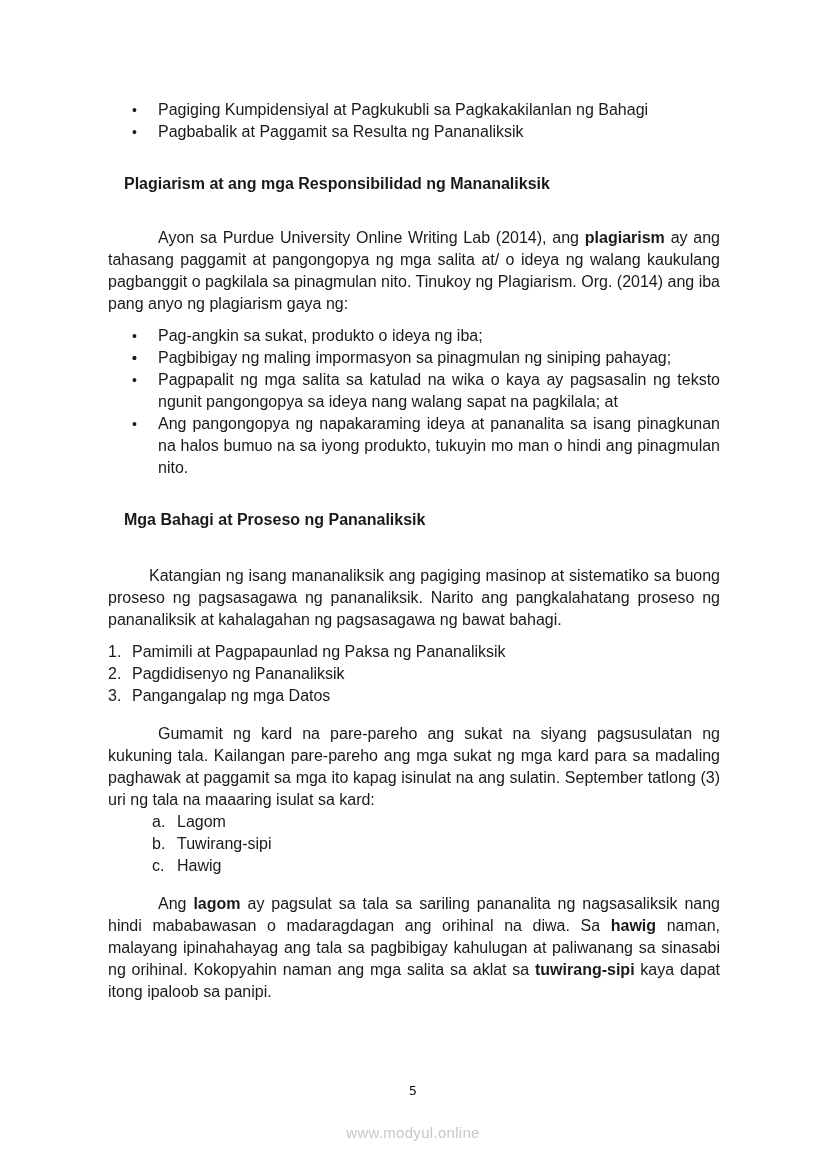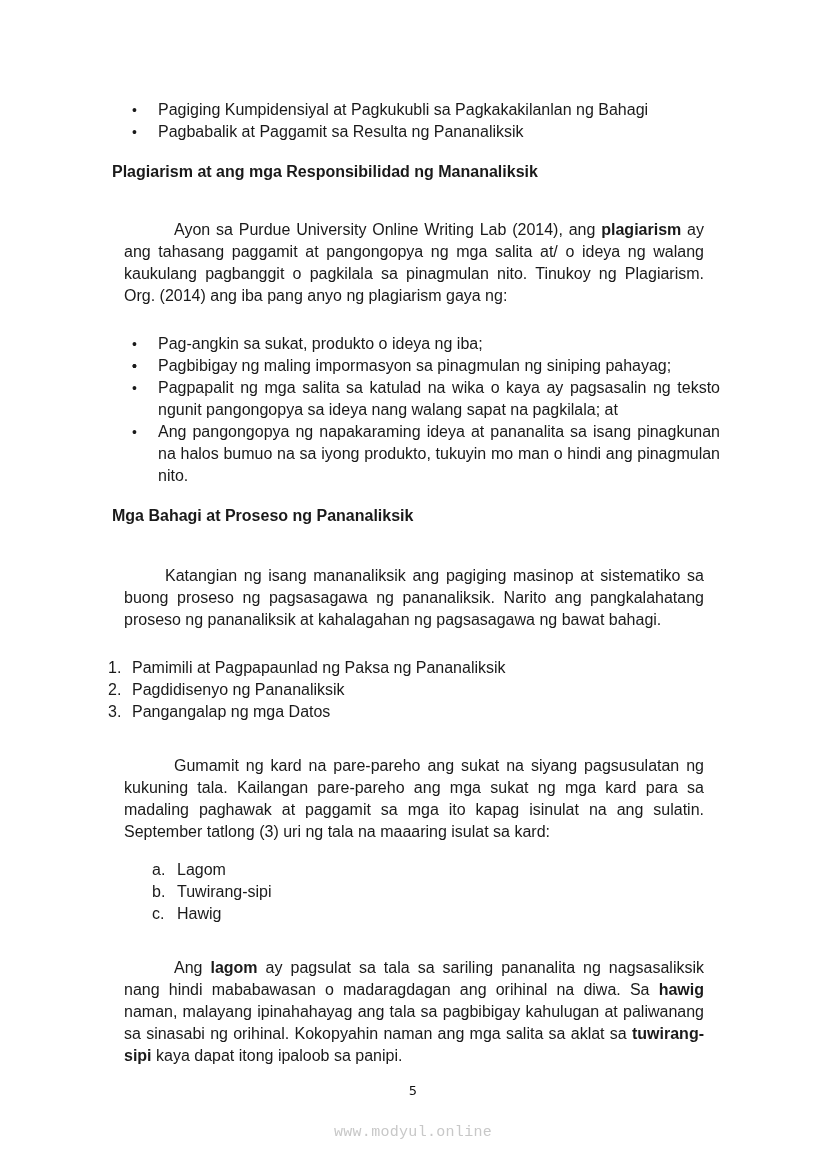--- a/index.html
+++ b/index.html
@@ -38,24 +38,24 @@
     }
     .bullets li .bullet {
       position: absolute;
       left: 24px;
       top: 0;
       font-size: 14px;
     }
     h2 {
       font-size: 16px;
       font-weight: bold;
-      margin: 4px;
+      margin: 16px;
       line-height: 22px;
     }
-    p { margin: 16px; }
+    p { margin: 0; }
     .numbered {
       list-style: none;
       margin: 0;
       padding: 0;
     }
     .numbered li {
       position: relative;
       padding-left: 24px;
     }
     .numbered li .num {
@@ -92,21 +92,21 @@
       font-family: "DejaVu Sans", sans-serif;
     }
     .watermark {
       position: absolute;
       top: 1124px;
       left: 0;
       width: 826px;
       text-align: center;
       font-size: 15px;
       color: #c8c8c8;
-      font-family: Liberation Mono, monospace;
+      font-family: Liberation Sans, sans-serif;
       letter-spacing: 0.3px;
     }
   </style>
 </head>
 <body>
 
 <div class="page">
 
   <ul class="bullets">
     <li><span class="bullet">•</span><span>Pagiging Kumpidensiyal at Pagkukubli sa Pagkakakilanlan ng Bahagi</span></li>

